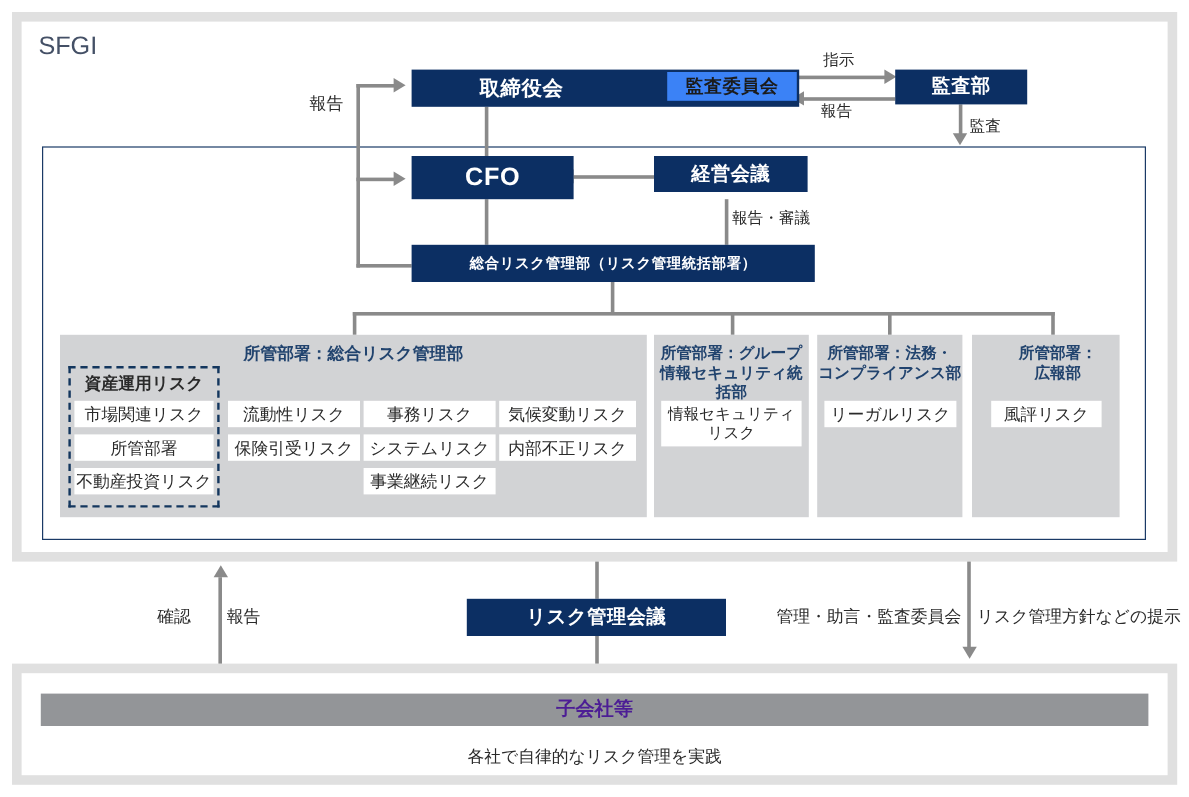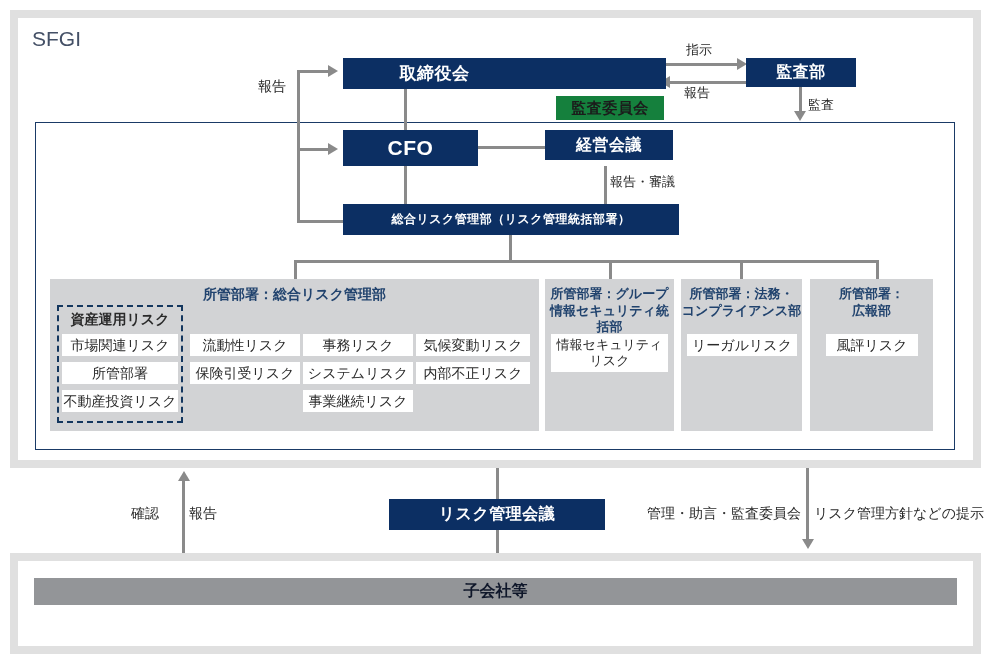--- a/index.html
+++ b/index.html
@@ -39,28 +39,27 @@
     text-align:center;
     font-weight:bold;
     box-sizing:border-box;
     letter-spacing:.5px;
     z-index:6;
   }
 
   
   .gray-inset{
     position:absolute;
-    background:#15803d;
+    background:#3b82f6;
     color:#1b1b1b;
     display:flex;align-items:center;justify-content:center;
     font-weight:bold;
     box-sizing:border-box;
     z-index:7;
     letter-spacing:.5px;
-    margin-top:36px;
   }
 
   
   .dept-panel{
     position:absolute;
     background:#d2d3d5;
     box-sizing:border-box;
     z-index:3;
   }
   .dept-title{
@@ -98,21 +97,21 @@
     color:#2a2a2a;
     font-weight:bold;
     text-align:center;
     z-index:5;
   }
 
   
   .subsidiary-bar{
     position:absolute;
     background:#939598;
-    color:#0f172a;
+    color:#4c1d95;
     display:flex;align-items:center;justify-content:center;
     font-weight:bold;
     box-sizing:border-box;
     z-index:4;
   }
   .subsidiary-note{
     position:absolute;
     left:0;right:0;text-align:center;
     color:#2a2a2a;
     z-index:4;
@@ -245,21 +244,21 @@
 情報セキュリティ統括部</div>
   <div class="risk-chip" style="left:551px;top:334px;width:117px;height:38px;font-size:13px;white-space:pre-line;">情報セキュリティ
 リスク</div>
 
   <div class="dept-panel" style="left:681px;top:279px;width:121px;height:152px;"></div>
   <div class="dept-title" style="left:681px;top:286px;width:121px;font-size:13px;white-space:pre-line;">所管部署：法務・
 コンプライアンス部</div>
   <div class="risk-chip" style="left:687px;top:334px;width:110px;height:22px;font-size:14px;">リーガルリスク</div>
 
   <div class="dept-panel" style="left:810px;top:279px;width:123px;height:152px;"></div>
-  <div class="dept-title" style="left:810px;top:286px;width:123px;font-size:13px;white-space:pre-line;">所管部署：
+  <div class="dept-title" style="left:810px;top:286px;width:143px;font-size:13px;white-space:pre-line;">所管部署：
 広報部</div>
   <div class="risk-chip" style="left:826px;top:334px;width:92px;height:22px;font-size:14px;">風評リスク</div>
 
   <div class="ln ln-v" style="left:182px;top:481px;height:72px;"></div>
   <div class="arrow arrow-u" style="left:178px;top:471px;"></div>
   <div class="edge-label" style="left:131px;top:505px;font-size:14px;">確認</div>
   <div class="edge-label" style="left:189px;top:505px;font-size:14px;">報告</div>
 
   <div class="ln ln-v" style="left:496px;top:468px;height:31px;"></div>
   <div class="ln ln-v" style="left:496px;top:530px;height:23px;"></div>
@@ -273,14 +272,15 @@
 
   <div class="edge-label" style="left:647px;top:505px;font-size:14px;">管理・助言・監査委員会</div>
   <div class="edge-label" style="left:814px;top:505px;font-size:14px;">リスク管理方針などの提示</div>
 
   <div class="panel-outer" style="left:10px;top:553px;width:971px;height:101px;"></div>
 
   <div class="subsidiary-bar" style="left:34px;top:578px;width:923px;height:27px;font-size:16px;">
     <span>子会社等</span>
   </div>
 
+  <div class="subsidiary-note" style="left:34px;top:622px;width:923px;font-size:14px;">各社で自律的なリスク管理を実践</div>
 
 </div>
 
 </body></html>

